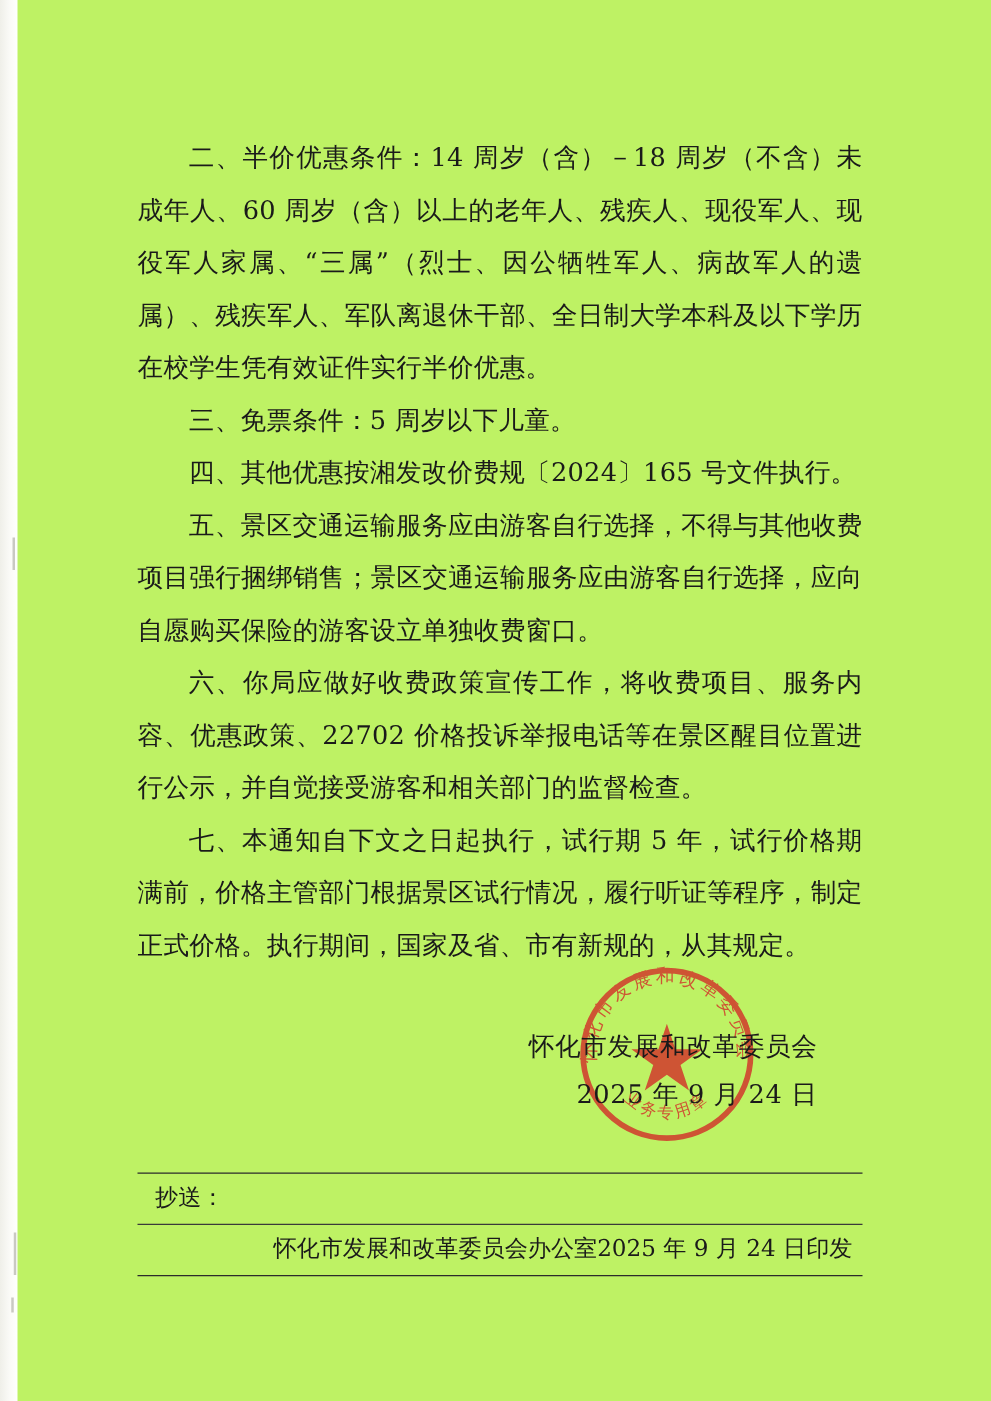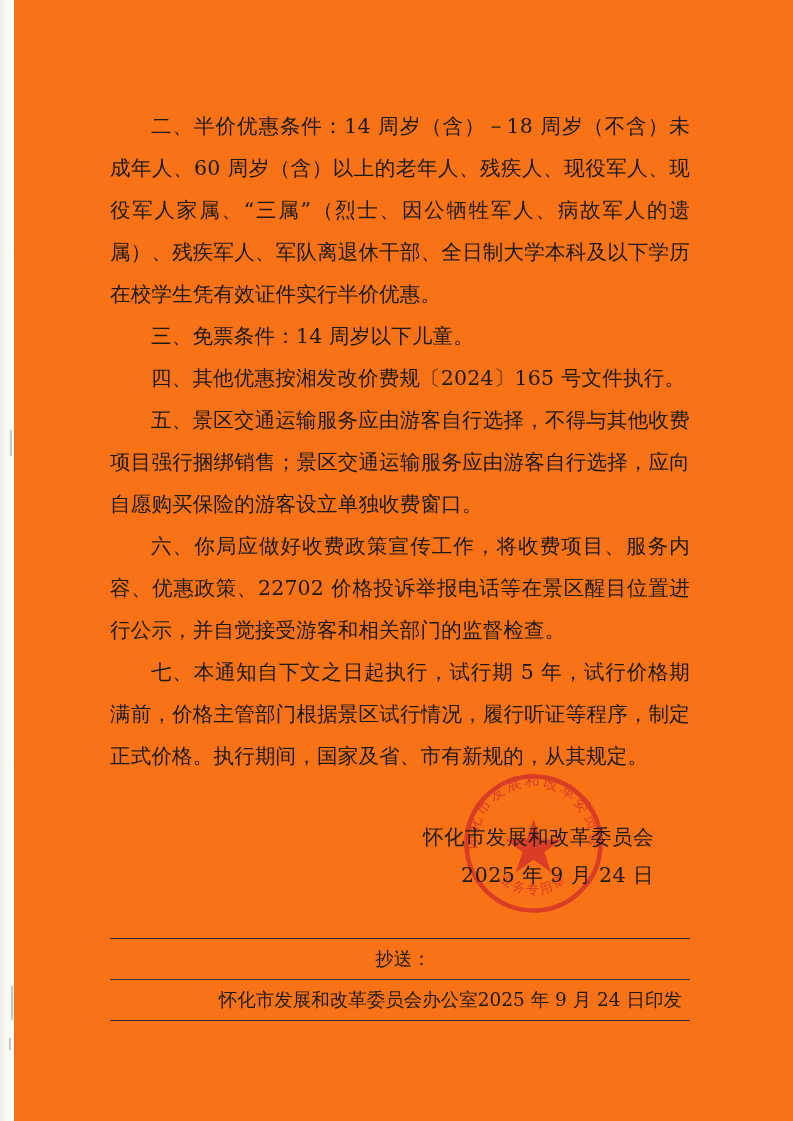--- a/index.html
+++ b/index.html
@@ -13,21 +13,21 @@
     font-family: "DejaVu Serif", "Liberation Serif", serif;
     color: #1a1a1a;
     position: relative;
     overflow: hidden;
   }
 
   
   .page {
     position: absolute;
     inset: 0;
-    background: #f97316;
+    background: #bef264;
   }
 
   
   .scan-edge-left {
     position: absolute;
     left: 0;
     top: 0;
     width: 14px;
     height: 1121px;
     background: linear-gradient(to right, #efefe9 0%, #fbfbf8 60%, #ffffff 100%);
@@ -99,35 +99,35 @@
   .rule.thin { height: 1px; background: #3a3a3a; }
   .footer-row {
     display: flex;
     justify-content: flex-end;
     align-items: baseline;
     font-size: 18.5px;
     line-height: 34px;
     padding: 3px 8px 3px 14px;
     box-sizing: border-box;
   }
-  .footer-row.single { justify-content: center; }
+  .footer-row.single { justify-content: space-between; }
 </style>
 </head>
 <body>
 
 <div class="page">
 
   <div class="scan-edge-left"></div>
   <div class="scan-mark m1"></div>
   <div class="scan-mark m2"></div>
   <div class="scan-mark m3"></div>
 
   <div class="content">
     <p class="para">二、半价优惠条件：14 周岁（含）－18 周岁（不含）未成年人、60 周岁（含）以上的老年人、残疾人、现役军人、现役军人家属、“三属”（烈士、因公牺牲军人、病故军人的遗属）、残疾军人、军队离退休干部、全日制大学本科及以下学历在校学生凭有效证件实行半价优惠。</p>
-    <p class="para">三、免票条件：14 周岁以下儿童。</p>
+    <p class="para">三、免票条件：5 周岁以下儿童。</p>
     <p class="para">四、其他优惠按湘发改价费规〔2024〕165 号文件执行。</p>
     <p class="para">五、景区交通运输服务应由游客自行选择，不得与其他收费项目强行捆绑销售；景区交通运输服务应由游客自行选择，应向自愿购买保险的游客设立单独收费窗口。</p>
     <p class="para">六、你局应做好收费政策宣传工作，将收费项目、服务内容、优惠政策、22702 价格投诉举报电话等在景区醒目位置进行公示，并自觉接受游客和相关部门的监督检查。</p>
     <p class="para">七、本通知自下文之日起执行，试行期 5 年，试行价格期满前，价格主管部门根据景区试行情况，履行听证等程序，制定正式价格。执行期间，国家及省、市有新规的，从其规定。</p>
   </div>
 
   <div class="seal">
     <svg width="163" height="163" viewBox="0 0 163 163" xmlns="http://www.w3.org/2000/svg">
       <defs>
         <path id="sealTopArc" d="M 24,81.5 A 57.5,57.5 0 0 1 139,81.5"></path>

